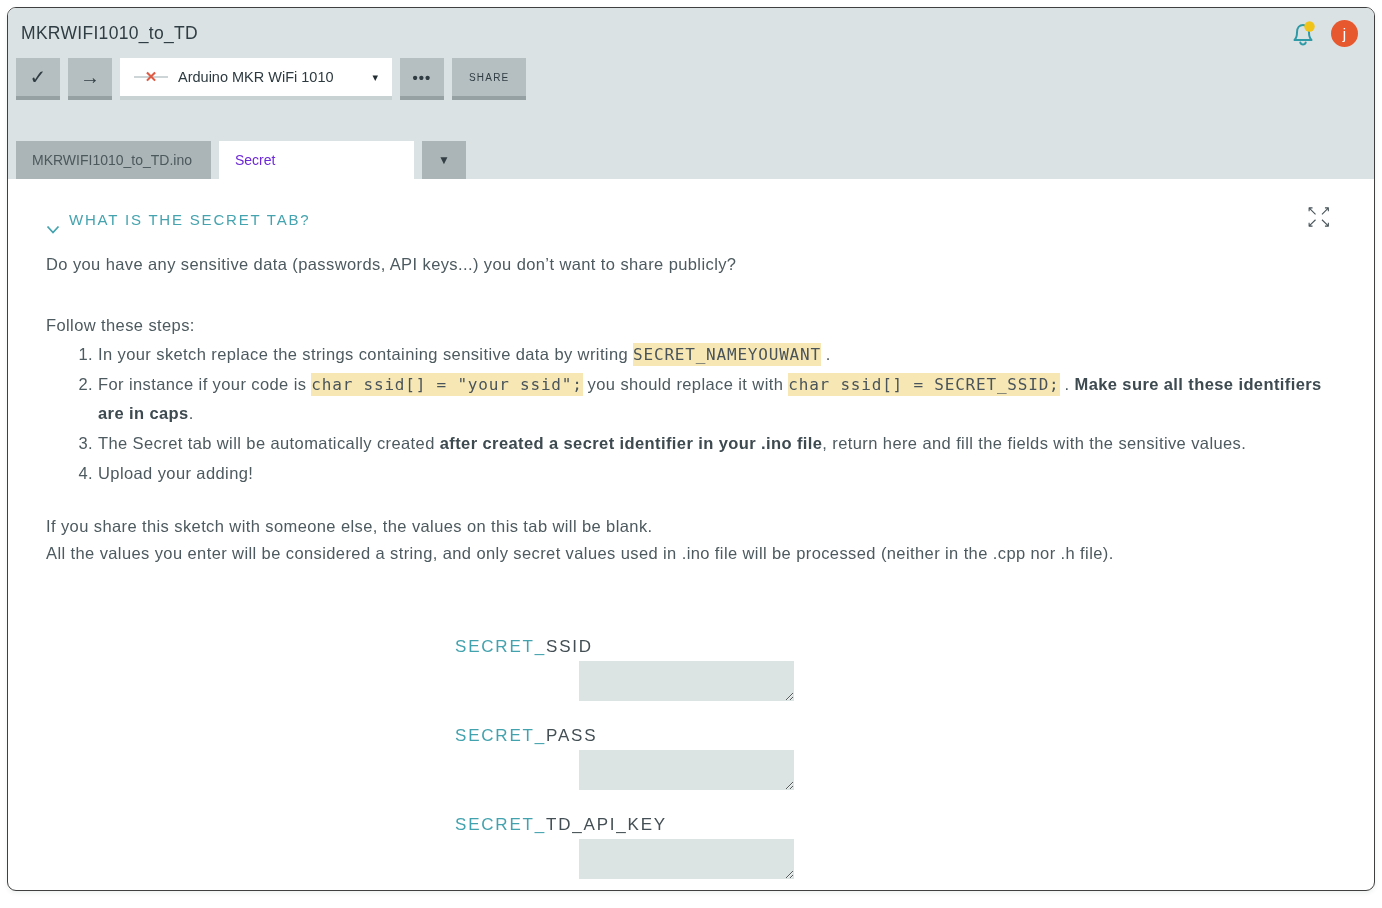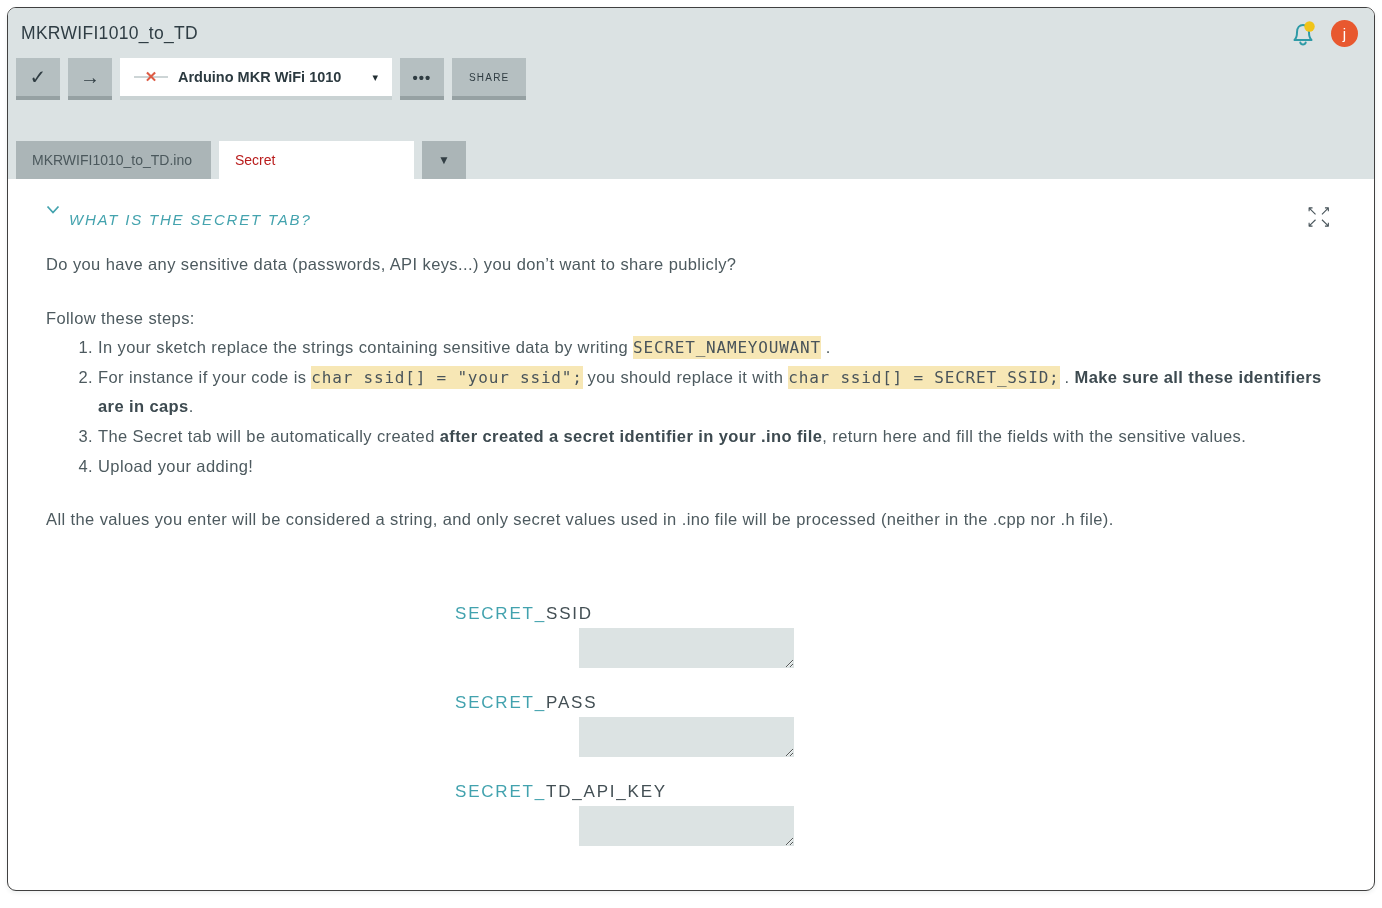--- a/index.html
+++ b/index.html
@@ -33,47 +33,47 @@
   }
   .tb-btn.share { width:auto; padding:0 17px; font-size:10px; letter-spacing:1.2px; font-weight:400; }
   .tb-btn.more { font-size:15px; letter-spacing:1px; font-weight:700; }
   .board-select {
     width:272px; background:#ffffff; border-bottom:4px solid #c9d2d3;
     display:flex; align-items:center; gap:10px; padding:0 14px; cursor:pointer;
   }
   .x-icon { position:relative; width:34px; height:18px; display:flex; align-items:center; justify-content:center; flex:0 0 auto; }
   .x-icon .x-line { position:absolute; left:0; right:0; top:8px; height:2px; background:#cdd5d6; }
   .x-icon .x-glyph { position:relative; color:#dd5c45; font-size:15px; font-weight:700; background:transparent; }
-  .board-label { font-size:14.5px; font-weight:700; color:#2c3a40; white-space:nowrap; }
+  .board-label { font-size:14.5px; font-weight:400; color:#2c3a40; white-space:nowrap; }
   .board-caret { margin-left:auto; font-size:11px; color:#222e33; }
 
   .tabstrip { position:absolute; left:8px; bottom:0; display:flex; gap:8px; }
   .tab {
     width:195px; height:38px; display:flex; align-items:center;
     padding:0 16px; font-size:14px; white-space:nowrap; overflow:hidden;
     cursor:pointer;
   }
   .tab.inactive { background:#abb5b7; color:#4b585c; }
-  .tab.active { background:#ffffff; color:#b91c1c; }
+  .tab.active { background:#ffffff; color:#6d28d9; }
   .tab.caret-tab { width:44px; background:#abb5b7; justify-content:center; color:#333f45; font-size:12px; }
 
   
   .content { position:relative; padding:26px 48px 0 38px; color:#4d5a5f; }
   .content, .content p, .content li { font-size:16.5px; letter-spacing:.4px; line-height:29px; }
 
-  .heading-row { display:flex; align-items:flex-start; gap:9px; margin-bottom:16px; cursor:pointer;font-style:italic; }
+  .heading-row { display:flex; align-items:flex-end; gap:9px; margin-bottom:16px; cursor:pointer; }
   .section-heading { color:#44a3ae; font-size:15px; letter-spacing:1.8px; font-weight:500; }
 
   .expand-btn {
     position:absolute; top:26px; right:42px; cursor:pointer;
     display:grid; grid-template-columns:13px 13px; grid-template-rows:12px 12px;
     color:#48545a; font-size:13px; line-height:11px; text-align:center;
   }
 
-  .intro { margin-bottom:25px; }
+  .intro { margin-bottom:32px; }
   ol.steps { margin:0 0 0 0; padding-left:52px; }
   ol.steps li { margin-bottom:1px; }
   .seg-code {
     font-family:"DejaVu Sans Mono", monospace; font-size:16px; letter-spacing:.8px;
     background:#f7e7b5; padding:2px 0; color:#49545a; white-space:nowrap;
   }
   .seg-bold { font-weight:700; color:#3d4a50; }
 
   .note { margin-top:25px; }
   .note div { line-height:26.5px; }
@@ -160,20 +160,21 @@
 
     <p>Follow these steps:</p>
     <ol class="steps">
         <li><span class="seg-text">In your sketch replace the strings containing sensitive data by writing </span><span class="seg-code">SECRET_NAMEYOUWANT</span><span class="seg-text"> .</span></li>
         <li><span class="seg-text">For instance if your code is </span><span class="seg-code">char ssid[] = "your ssid";</span><span class="seg-text"> you should replace it with </span><span class="seg-code">char ssid[] = SECRET_SSID;</span><span class="seg-text"> . </span><span class="seg-bold">Make sure all these identifiers are in caps</span><span class="seg-text">.</span></li>
         <li><span class="seg-text">The Secret tab will be automatically created </span><span class="seg-bold">after created a secret identifier in your .ino file</span><span class="seg-text">, return here and fill the fields with the sensitive values.</span></li>
         <li><span class="seg-text">Upload your adding!</span></li>
       </ol>
 
     <div class="note">
+      <div>If you share this sketch with someone else, the values on this tab will be blank.</div>
       <div>All the values you enter will be considered a string, and only secret values used in .ino file will be processed (neither in the .cpp nor .h file).</div>
     </div>
 
     <div class="fields">
       <div class="field-row">
         <div class="field-label">
           <span class="lbl-prefix">SECRET_</span><span class="lbl-name">SSID</span>
         </div>
         <textarea class="field-input" style=""></textarea>
       </div>

